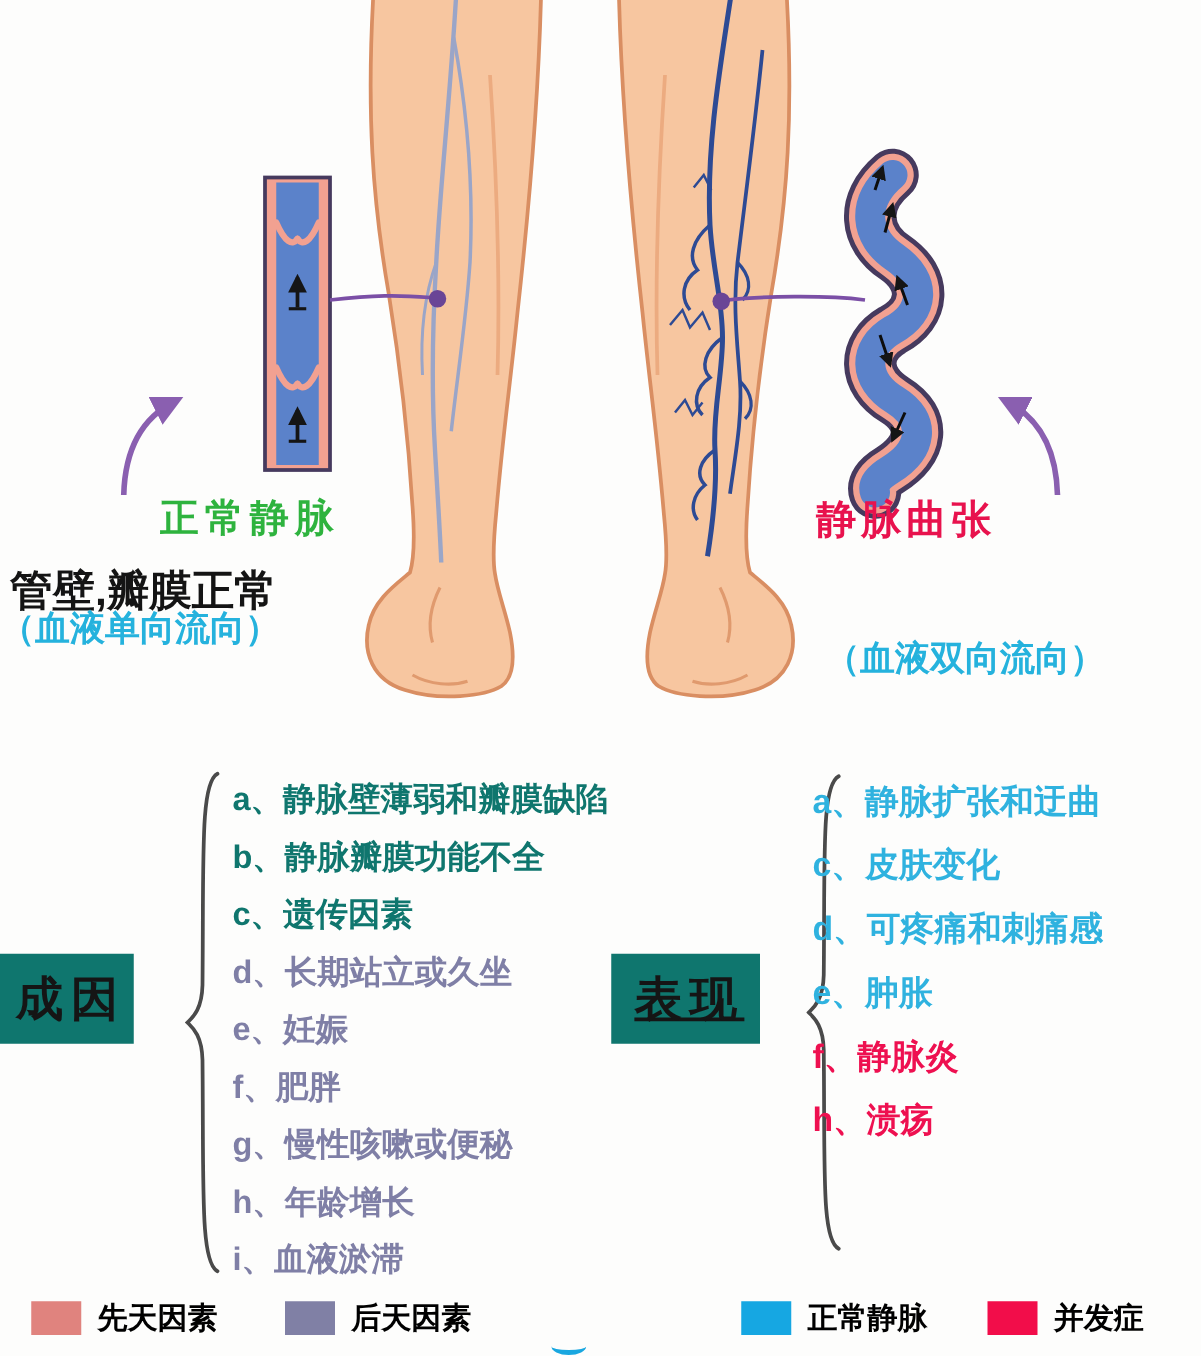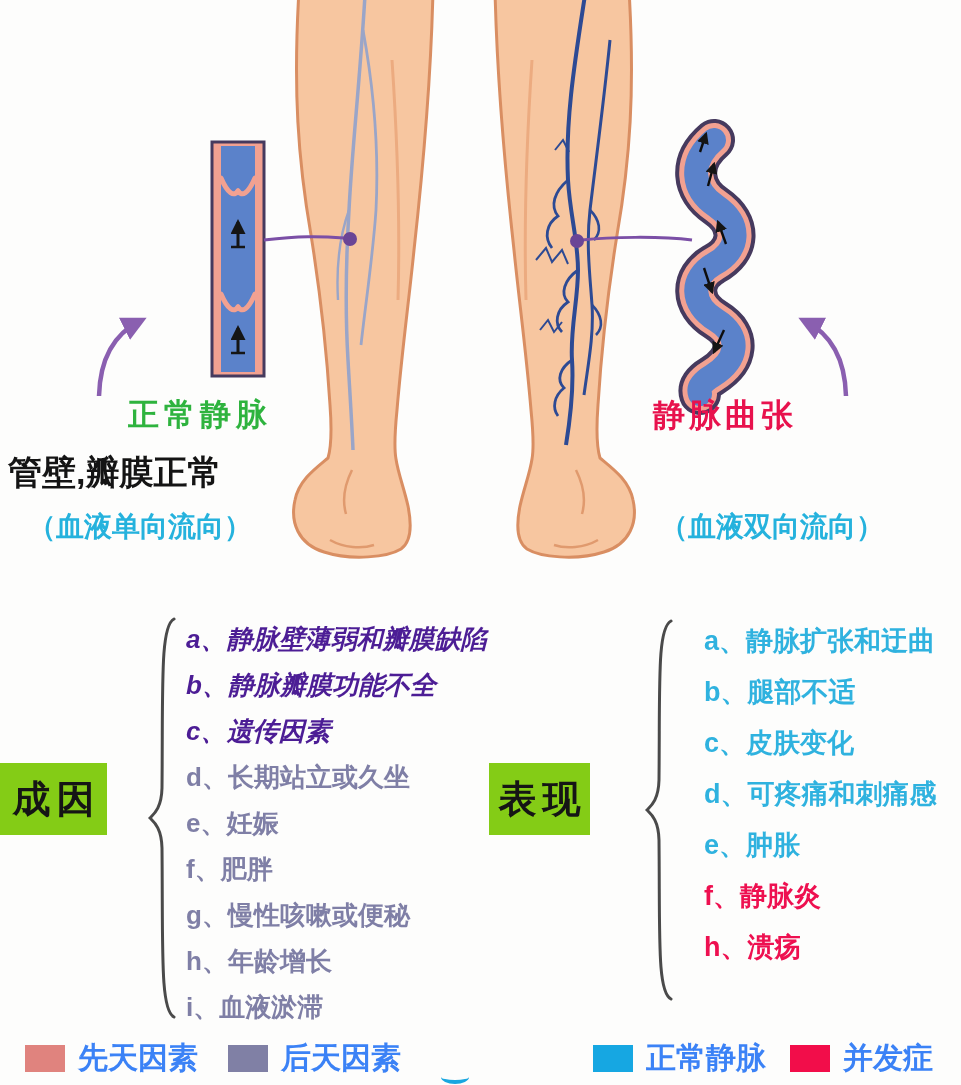--- a/index.html
+++ b/index.html
@@ -6,45 +6,45 @@
   body{font-family:"Liberation Sans","DejaVu Sans",sans-serif;background:#fff;}
   .page{position:relative;width:961px;height:1085px;background:#fdfdfc;overflow:hidden;}
   .legs-svg{position:absolute;left:0;top:0;}
   .vein-label{position:absolute;font-weight:bold;white-space:nowrap;font-family:Liberation Mono, monospace;}
   .normal-title{left:128px;top:394px;color:#2eb33e;font-size:31px;letter-spacing:5px;}
   .varicose-title{left:633px;top:394px;color:#e8124d;font-size:32px;letter-spacing:4px;margin-left:20px;}
   .desc{position:absolute;font-size:34px;font-weight:bold;color:#141414;white-space:nowrap;}
   .left-desc{left:8px;top:450px;}
   .right-desc{left:638px;top:450px;}
   .flow{position:absolute;font-size:28px;font-weight:bold;color:#25b2dd;white-space:nowrap;}
-  .left-flow{left:0px;top:508px;padding-left:28px;}
+  .left-flow{left:0px;top:484px;}
   .right-flow{left:660px;top:508px;}
-  .section-box{position:absolute;background:#84cc16;display:flex;align-items:center;justify-content:center;
+  .section-box{position:absolute;background:#0f766e;display:flex;align-items:center;justify-content:center;
     font-size:38px;font-weight:bold;color:#151515;letter-spacing:6px;text-indent:6px;}
   .causes-box{left:0;top:763px;width:107px;height:72px;}
-  .manifest-box{left:489px;top:763px;width:101px;height:72px;}
+  .manifest-box{left:489px;top:763px;width:119px;height:72px;text-decoration:underline;}
   .brace{position:absolute;}
   .brace-left{left:148px;top:616px;}
   .brace-right{left:645px;top:618px;}
   .list{position:absolute;display:flex;flex-direction:column;white-space:nowrap;}
   .causes-list{left:186px;top:616px;}
   .causes-list .list-item{height:46px;line-height:46px;font-size:26px;font-weight:bold;}
-  .manifest-list{left:704px;top:616px;}
+  .manifest-list{left:650px;top:616px;}
   .manifest-list .list-item{height:51px;line-height:51px;font-size:27px;font-weight:bold;}
-  .congenital{color:#4c1d95;font-style:italic;}
+  .congenital{color:#0f766e;}
   .acquired{color:#7f7fa6;}
   .symptom{color:#2fb2df;}
   .complication{color:#ee1050;}
   .legend-item{position:absolute;top:1038px;display:flex;align-items:center;gap:13px;}
   .swatch{width:40px;height:27px;display:inline-block;}
   .sw-congenital{background:#e0837e;}
   .sw-acquired{background:#8080a5;}
   .sw-symptom{background:#16a7e2;}
   .sw-complication{background:#f20d4a;}
-  .legend-label{font-size:30px;font-weight:bold;color:#3b82f6;white-space:nowrap;}
+  .legend-label{font-size:24px;font-weight:bold;color:#000000;white-space:nowrap;}
   .legend-1{left:25px;} .legend-2{left:228px;} .legend-3{left:593px;} .legend-4{left:790px;}
   .bottom-mark{position:absolute;left:441px;top:1070px;width:28px;height:10px;
     border-bottom:4px solid #19a7e0;border-radius:0 0 50% 50%;}
 </style>
 </head>
 <body>
 
 <div class="page">
 
   <svg class="legs-svg" width="961" height="600" viewBox="0 0 961 600">
@@ -161,21 +161,20 @@
   </div>
 
   <div class="section-box manifest-box">
     <span>表现</span>
   </div>
   <svg class="brace brace-right" width="34" height="384" viewBox="0 0 34 384">
     <path d="M26,3 C12,10 15,66 14,162 C13.5,182 6,188 2,192 C6,196 13.5,202 14,222 C15,318 12,374 26,381" fill="none" stroke="#4a4a4a" stroke-width="3" stroke-linecap="round"></path>
   </svg>
   <div class="list manifest-list">
     <div class="list-item symptom">a、静脉扩张和迂曲</div>
-    <div class="list-item symptom">b、腿部不适</div>
     <div class="list-item symptom">c、皮肤变化</div>
     <div class="list-item symptom">d、可疼痛和刺痛感</div>
     <div class="list-item symptom">e、肿胀</div>
     <div class="list-item complication">f、静脉炎</div>
     <div class="list-item complication">h、溃疡</div>
   </div>
 
   <div class="legend-item legend-1">
     <span class="swatch sw-congenital"></span>
     <span class="legend-label">先天因素</span>

